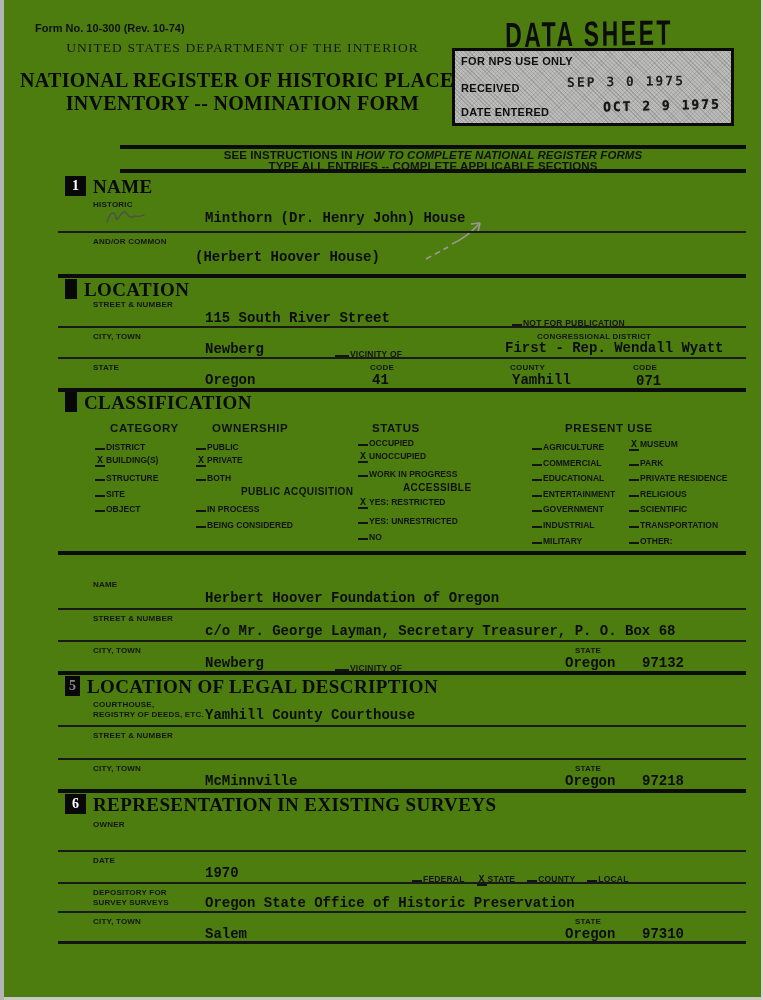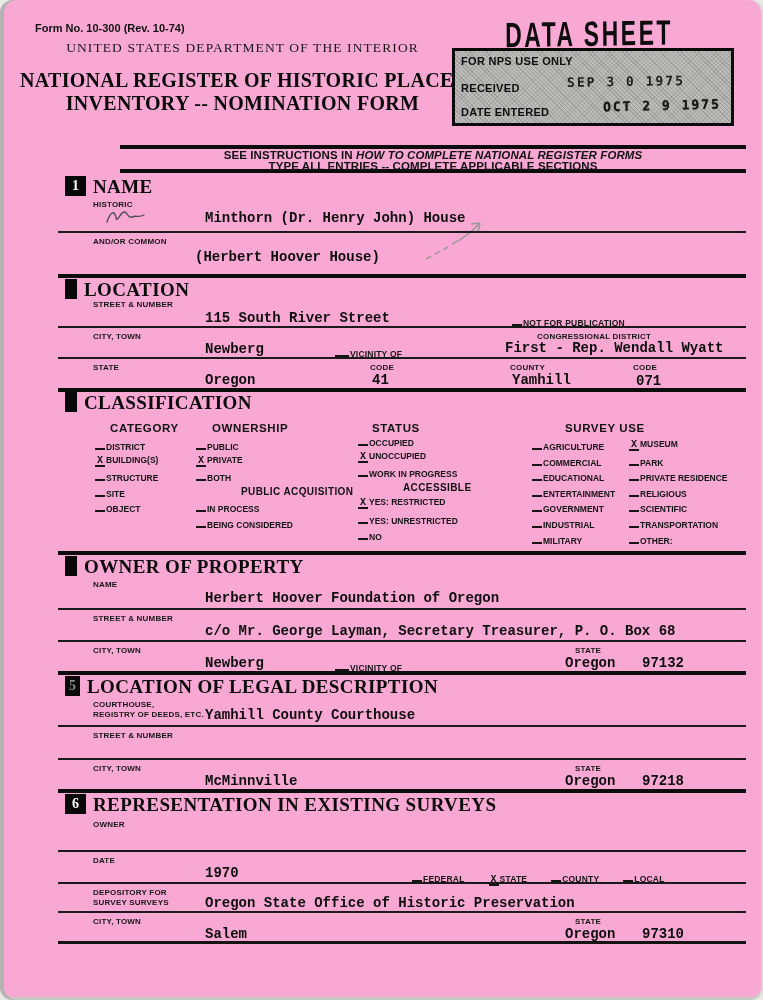--- a/index.html
+++ b/index.html
@@ -1,18 +1,18 @@
 <!DOCTYPE html>
 <html><head>
 <meta charset="utf-8">
 <style>
   html,body{margin:0;padding:0;background:#e9e9e6;}
-  .page{position:relative;width:763px;height:1000px;background:#f9a8d4;color:#111;
+  .page{position:relative;width:763px;height:1000px;background:#4d7c0f;color:#111;
         font-family:"Liberation Sans",sans-serif;overflow:hidden;
-        box-shadow:inset 4px 0 0 #b4b4b2, inset -2px 0 0 #d6d6d3, inset 0 -3px 0 #c8c8c5;border-radius:13px;}
+        box-shadow:inset 4px 0 0 #b4b4b2, inset -2px 0 0 #d6d6d3, inset 0 -3px 0 #c8c8c5;}
   .abs{position:absolute;}
   .lbl{font-size:8px;font-weight:bold;letter-spacing:.2px;color:#151515;white-space:nowrap;}
   .val{font-family:"Liberation Mono","DejaVu Sans Mono",monospace;font-size:14px;font-weight:bold;
        color:#0d0d0d;white-space:pre;}
   .tl{height:2px;background:#1a1a1a;}
   .tk{height:4px;background:#0c0c0c;}
   .md{height:3px;background:#141414;}
   .sechead{position:absolute;display:flex;align-items:flex-start;gap:7px;}
   .num{display:flex;align-items:center;justify-content:center;background:#080808;color:#fff;
        font:bold 14px "Liberation Serif",serif;width:21px;height:20px;}
@@ -36,21 +36,21 @@
   .instr{width:626px;text-align:center;font-weight:bold;font-size:11.5px;line-height:10.5px;letter-spacing:.1px;}
   .instr i{font-style:italic;}
   .mk{display:inline-block;min-width:10px;height:10px;border-bottom:2px solid #141414;
       font:bold 10px "Liberation Mono",monospace;line-height:11px;text-align:center;margin-right:1px;}
   .mkw{min-width:14px;}
   .chk{position:absolute;white-space:nowrap;}
   .chk .lbl{font-size:8.5px;}
   .ci{height:15.6px;line-height:13px;font-size:8.5px;font-weight:bold;white-space:nowrap;color:#131313;}
   .subhead{height:15.6px;line-height:14px;font-size:10px;font-weight:bold;letter-spacing:.4px;padding-left:5px;margin-left:40px;}
   .colhead{position:absolute;font-size:11.5px;font-weight:bold;letter-spacing:.6px;}
-  .chkrow{position:absolute;display:flex;gap:24px;}
+  .chkrow{position:absolute;display:flex;gap:12px;}
   .puse{display:flex;}
   .puse .c1{width:97px;}
 </style>
 </head>
 <body>
 
 <div class="page">
 
   <div class="abs formno" style="left:35px;top:22px">Form No. 10-300 (Rev. 10-74)</div>
 
@@ -126,21 +126,21 @@
   <div class="abs val" style="left:636px;top:373px">071</div>
   <div class="abs tk" style="left:58px;top:388px;width:688px"></div>
 
   <div class="sechead" style="left:65px;top:392px">
     <span class="num obs">3</span>
     <span class="ht">CLASSIFICATION</span>
   </div>
   <div class="colhead" style="left:110px;top:422px">CATEGORY</div>
   <div class="colhead" style="left:212px;top:422px">OWNERSHIP</div>
   <div class="colhead" style="left:372px;top:422px">STATUS</div>
-  <div class="colhead" style="left:565px;top:422px">SURVEY USE</div>
+  <div class="colhead" style="left:565px;top:422px">PRESENT USE</div>
 
   <div class="abs" style="left:95px;top:438px">
     <div class="ci"><span class="mk"></span><span>DISTRICT</span></div>
     <div class="ci"><span class="mk">X</span><span>BUILDING(S)</span></div>
     <div class="ci"><span class="mk"></span><span>STRUCTURE</span></div>
     <div class="ci"><span class="mk"></span><span>SITE</span></div>
     <div class="ci"><span class="mk"></span><span>OBJECT</span></div>
   </div>
 
   <div class="abs" style="left:196px;top:438px">
@@ -177,24 +177,20 @@
       <div class="ci"><span class="mk"></span><span>PARK</span></div>
       <div class="ci"><span class="mk"></span><span>PRIVATE RESIDENCE</span></div>
       <div class="ci"><span class="mk"></span><span>RELIGIOUS</span></div>
       <div class="ci"><span class="mk"></span><span>SCIENTIFIC</span></div>
       <div class="ci"><span class="mk"></span><span>TRANSPORTATION</span></div>
       <div class="ci"><span class="mk"></span><span>OTHER:</span></div>
     </div>
   </div>
   <div class="abs tk" style="left:58px;top:551px;width:688px"></div>
 
-  <div class="sechead" style="left:65px;top:556px">
-    <span class="num obs">4</span>
-    <span class="ht">OWNER OF PROPERTY</span>
-  </div>
   <div class="abs lbl" style="left:93px;top:580px">NAME</div>
   <div class="abs val" style="left:205px;top:590px">Herbert Hoover Foundation of Oregon</div>
   <div class="abs tl" style="left:58px;top:608px;width:688px"></div>
   <div class="abs lbl" style="left:93px;top:614px">STREET &amp; NUMBER</div>
   <div class="abs val" style="left:205px;top:623px">c/o Mr. George Layman, Secretary Treasurer, P. O. Box 68</div>
   <div class="abs tl" style="left:58px;top:640px;width:688px"></div>
   <div class="abs lbl" style="left:93px;top:646px">CITY, TOWN</div>
   <div class="abs lbl" style="left:575px;top:646px">STATE</div>
   <div class="abs val" style="left:205px;top:655px">Newberg</div>
   <div class="chk" style="left:335px;top:657px">

